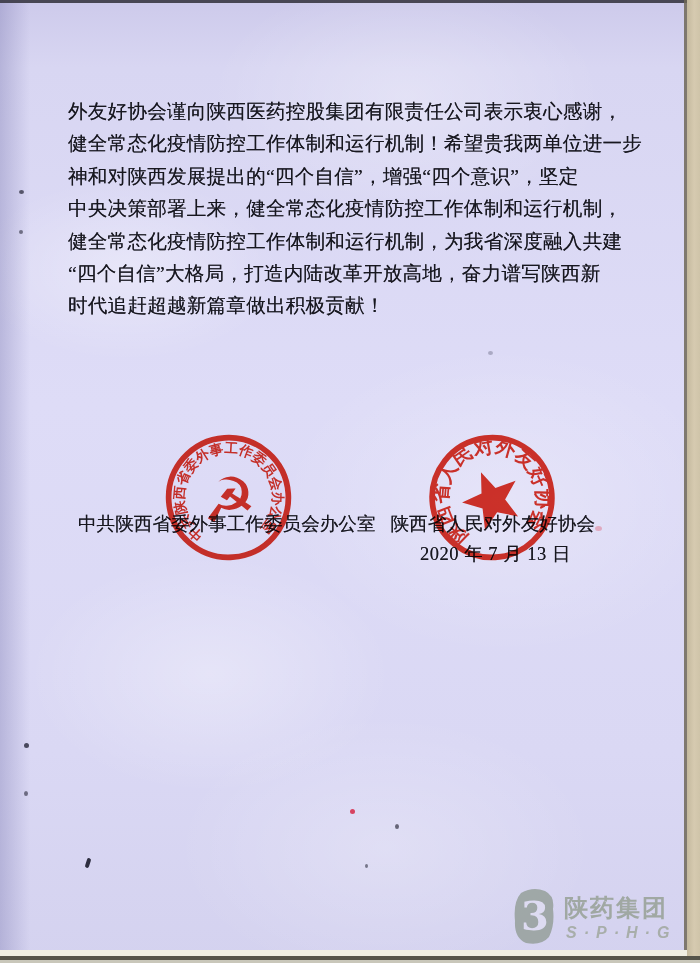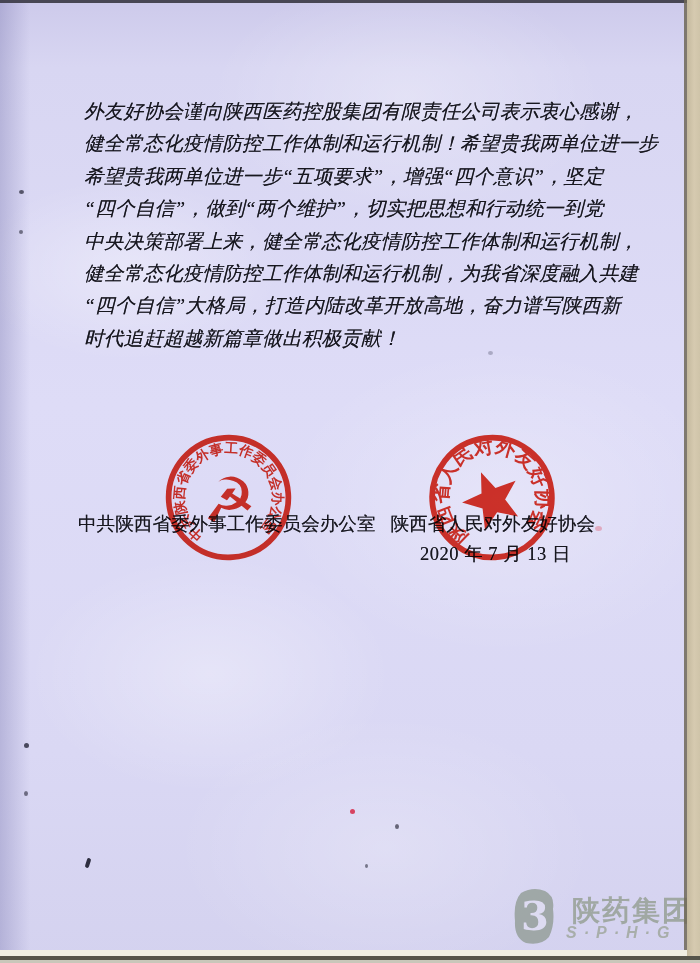--- a/index.html
+++ b/index.html
@@ -35,23 +35,23 @@
   .speck-d { left:24px;  top:791px; width:4px;  height:5px; background:rgba(38,38,56,.6); }
   .speck-e { left:350px; top:809px; width:5px;  height:5px; background:rgba(214,40,70,.85); }
   .speck-f { left:395px; top:824px; width:4px;  height:5px; background:rgba(50,50,66,.7); }
   .speck-g { left:365px; top:864px; width:3px;  height:4px; background:rgba(50,50,66,.6); }
   .speck-h { left:86px;  top:858px; width:4px;  height:10px; background:#2e2e40; border-radius:2px; transform:rotate(18deg); }
   .speck-i { left:595px; top:526px; width:7px;  height:5px; background:rgba(222,70,90,.35); }
   .speck-j { left:488px; top:351px; width:5px;  height:4px; background:rgba(120,120,145,.5); }
 
   
   .body-text {
-    position:absolute; left:84px; top:96px; width:575px;
+    position:absolute; left:68px; top:96px; width:575px;
     font-size:19.6px; line-height:32.4px; color:#17171f;
-    letter-spacing:0.2px; text-shadow:0 0 0.6px rgba(23,23,31,.7);font-style:italic;
+    letter-spacing:0.2px; text-shadow:0 0 0.6px rgba(23,23,31,.7);
   }
   .body-text .line { white-space:nowrap; }
 
   .signature-row {
     position:absolute; left:78px; top:511px; white-space:nowrap;
     font-size:18.6px; color:#17171f; text-shadow:0 0 0.6px rgba(23,23,31,.7);
   }
   .signature-row .org-gap { display:inline-block; width:15px; }
 
   .date-line {
@@ -63,38 +63,37 @@
   
   .seal { position:absolute; mix-blend-mode:multiply; opacity:.92; }
   .seal-left  { left:158px; top:431px; width:141px; height:133px; transform:rotate(-4deg); }
   .seal-right { left:422px; top:431px; width:140px; height:133px; transform:rotate(-7deg); }
   .seal text { font-family:"Liberation Serif", serif; }
 
   
   .logo { position:absolute; left:512px; top:886px; width:180px; height:62px; }
   .logo-mark { position:absolute; left:0; top:1px; width:45px; height:59px; opacity:.85; }
   .logo-cn {
-    position:absolute; left:60px; top:6px; font-size:28px; font-weight:bold;
+    position:absolute; left:52px; top:6px; font-size:24px; font-weight:bold;
     letter-spacing:2px; color:#a0a8a3; font-family:"Liberation Sans", sans-serif;
   }
   .logo-en {
     position:absolute; left:54px; top:38px; font-size:16px; font-weight:bold;
     letter-spacing:7px; color:#a8aeaa; font-family:"Liberation Sans", sans-serif;font-style:italic;
   }
 </style>
 </head>
 <body>
 
 <div class="paper">
 
   <div class="body-text">
     <div class="line">外友好协会谨向陕西医药控股集团有限责任公司表示衷心感谢，</div>
     <div class="line">健全常态化疫情防控工作体制和运行机制！希望贵我两单位进一步</div>
-    <div class="line">希望贵我两单位进一步“五项要求”，增强“四个意识”，坚定</div>
-    <div class="line">“四个自信”，做到“两个维护”，切实把思想和行动统一到党</div>
+    <div class="line">神和对陕西发展提出的“四个自信”，增强“四个意识”，坚定</div>
     <div class="line">中央决策部署上来，健全常态化疫情防控工作体制和运行机制，</div>
     <div class="line">健全常态化疫情防控工作体制和运行机制，为我省深度融入共建</div>
     <div class="line">“四个自信”大格局，打造内陆改革开放高地，奋力谱写陕西新</div>
     <div class="line">时代追赶超越新篇章做出积极贡献！</div>
   </div>
 
   <div class="signature-row">
     <span>中共陕西省委外事工作委员会办公室</span><span class="org-gap"></span><span>陕西省人民对外友好协会</span>
   </div>
 

